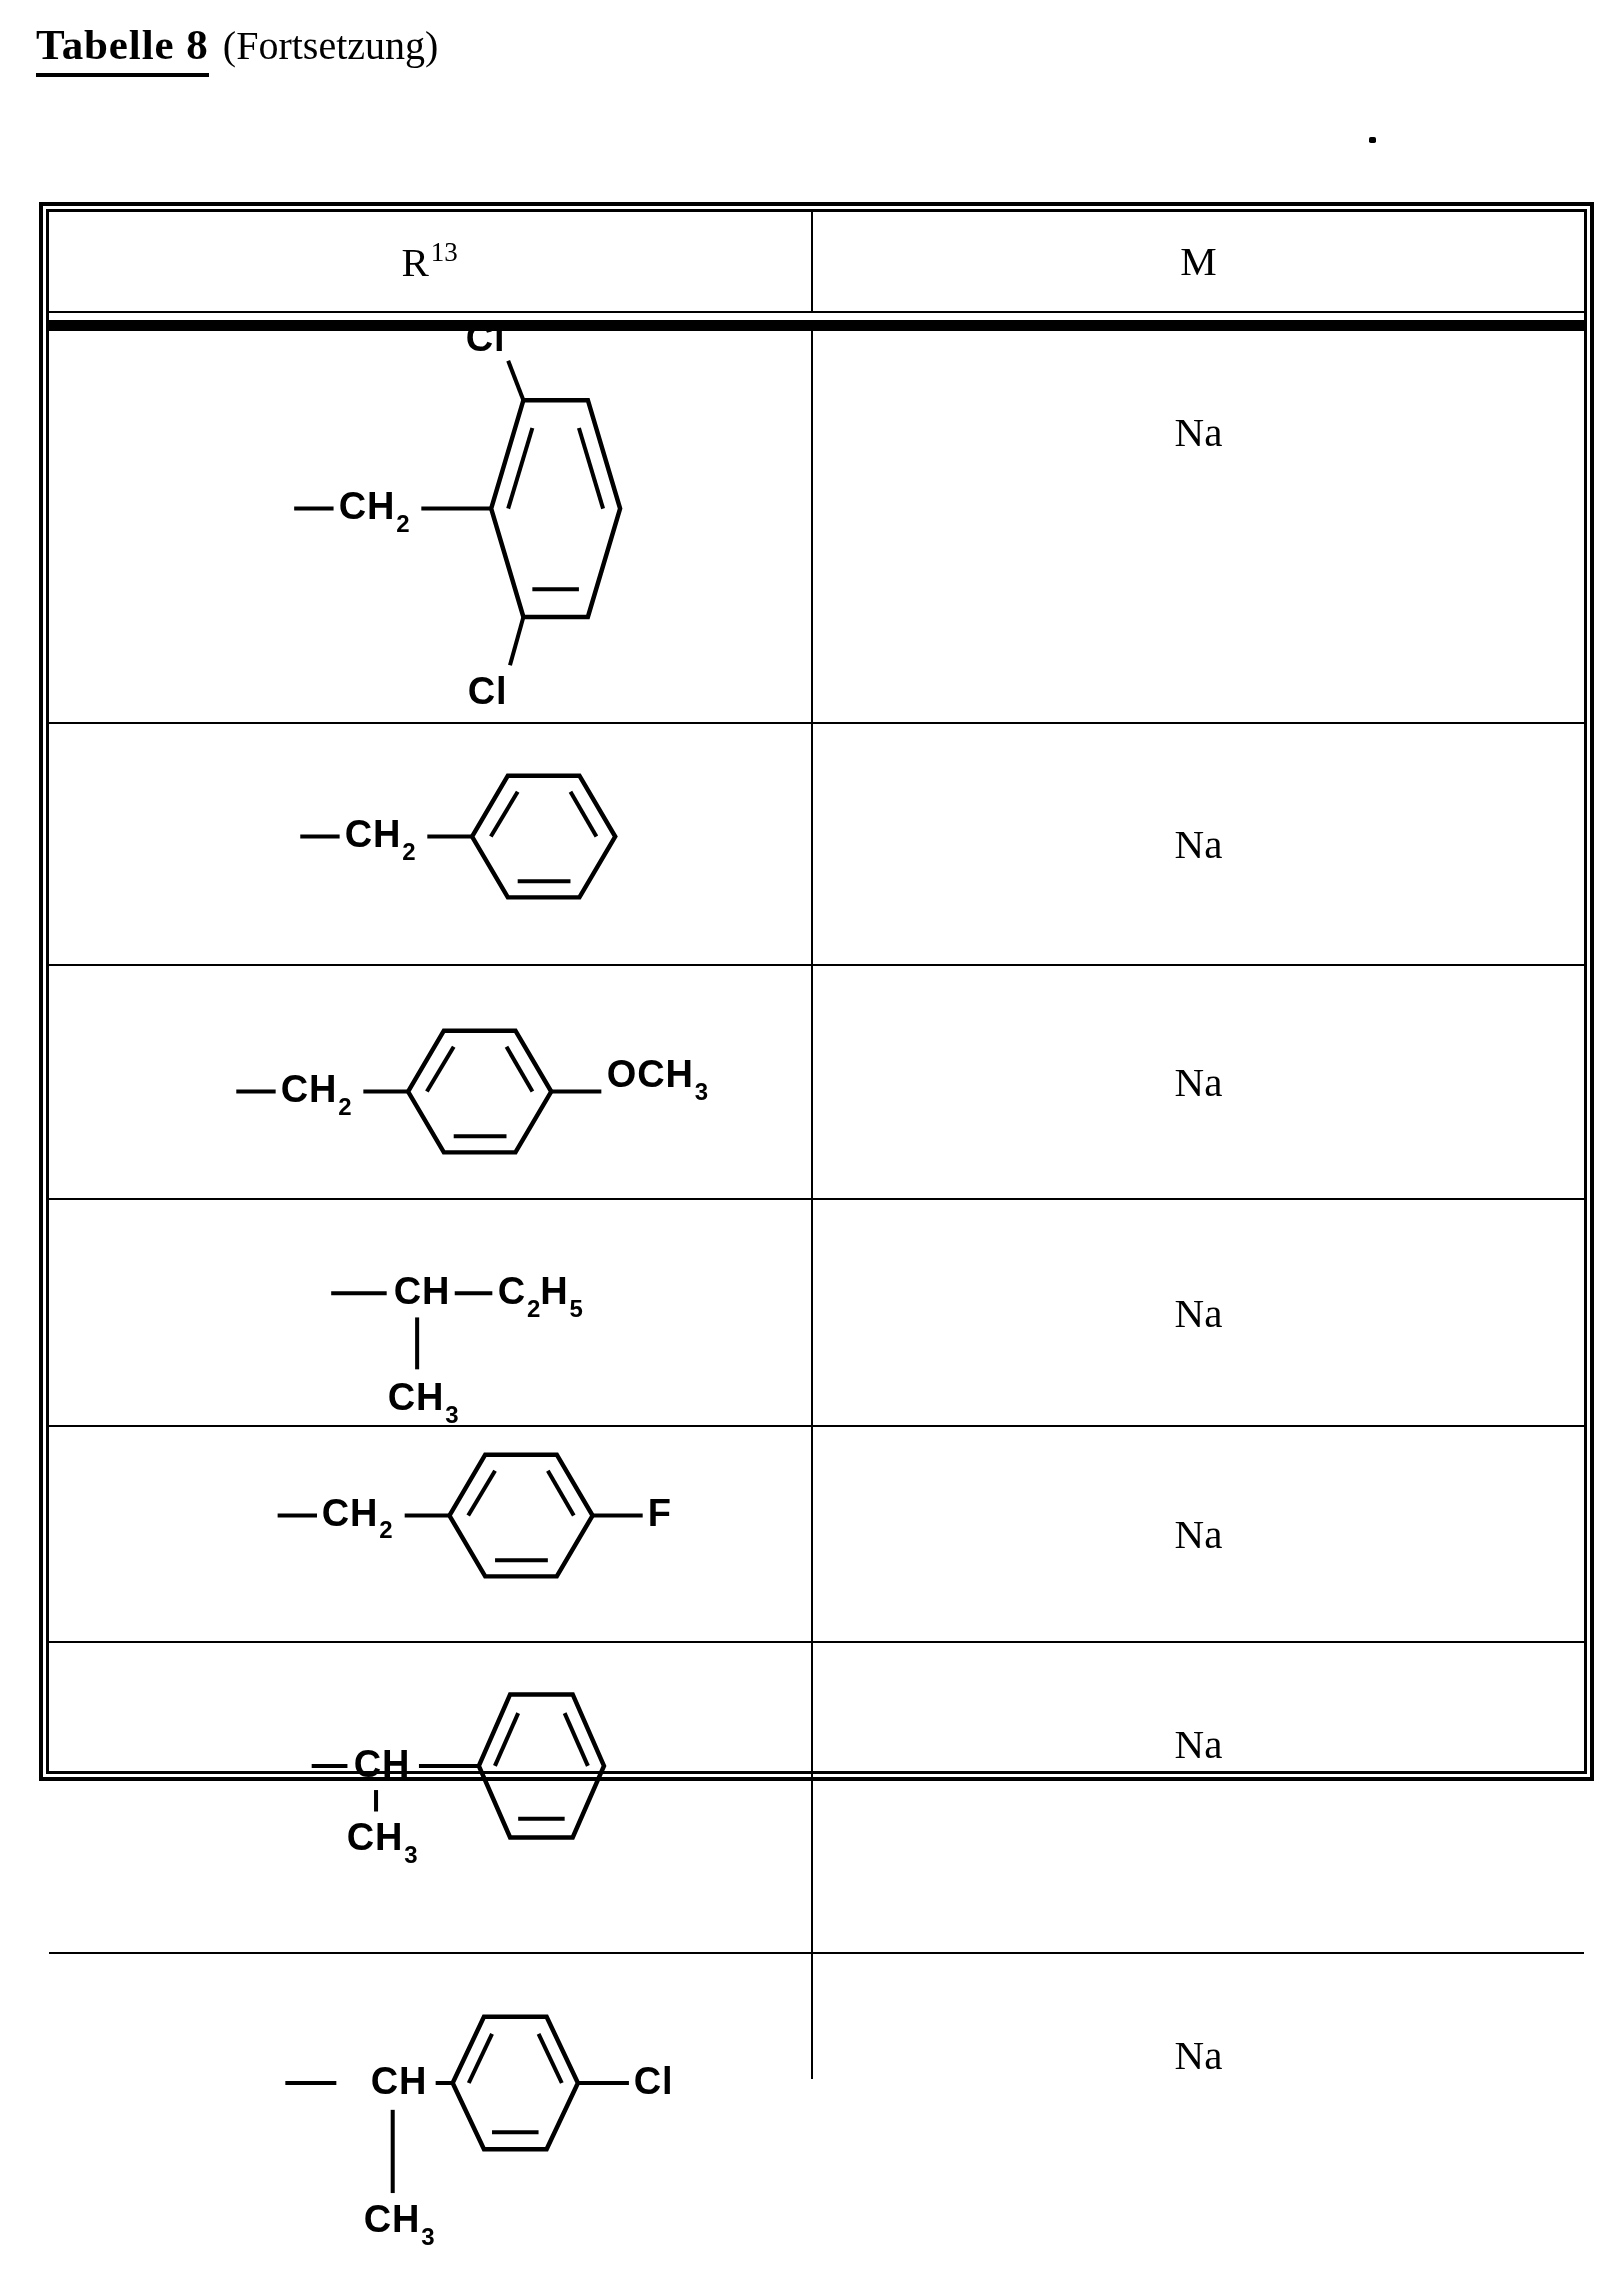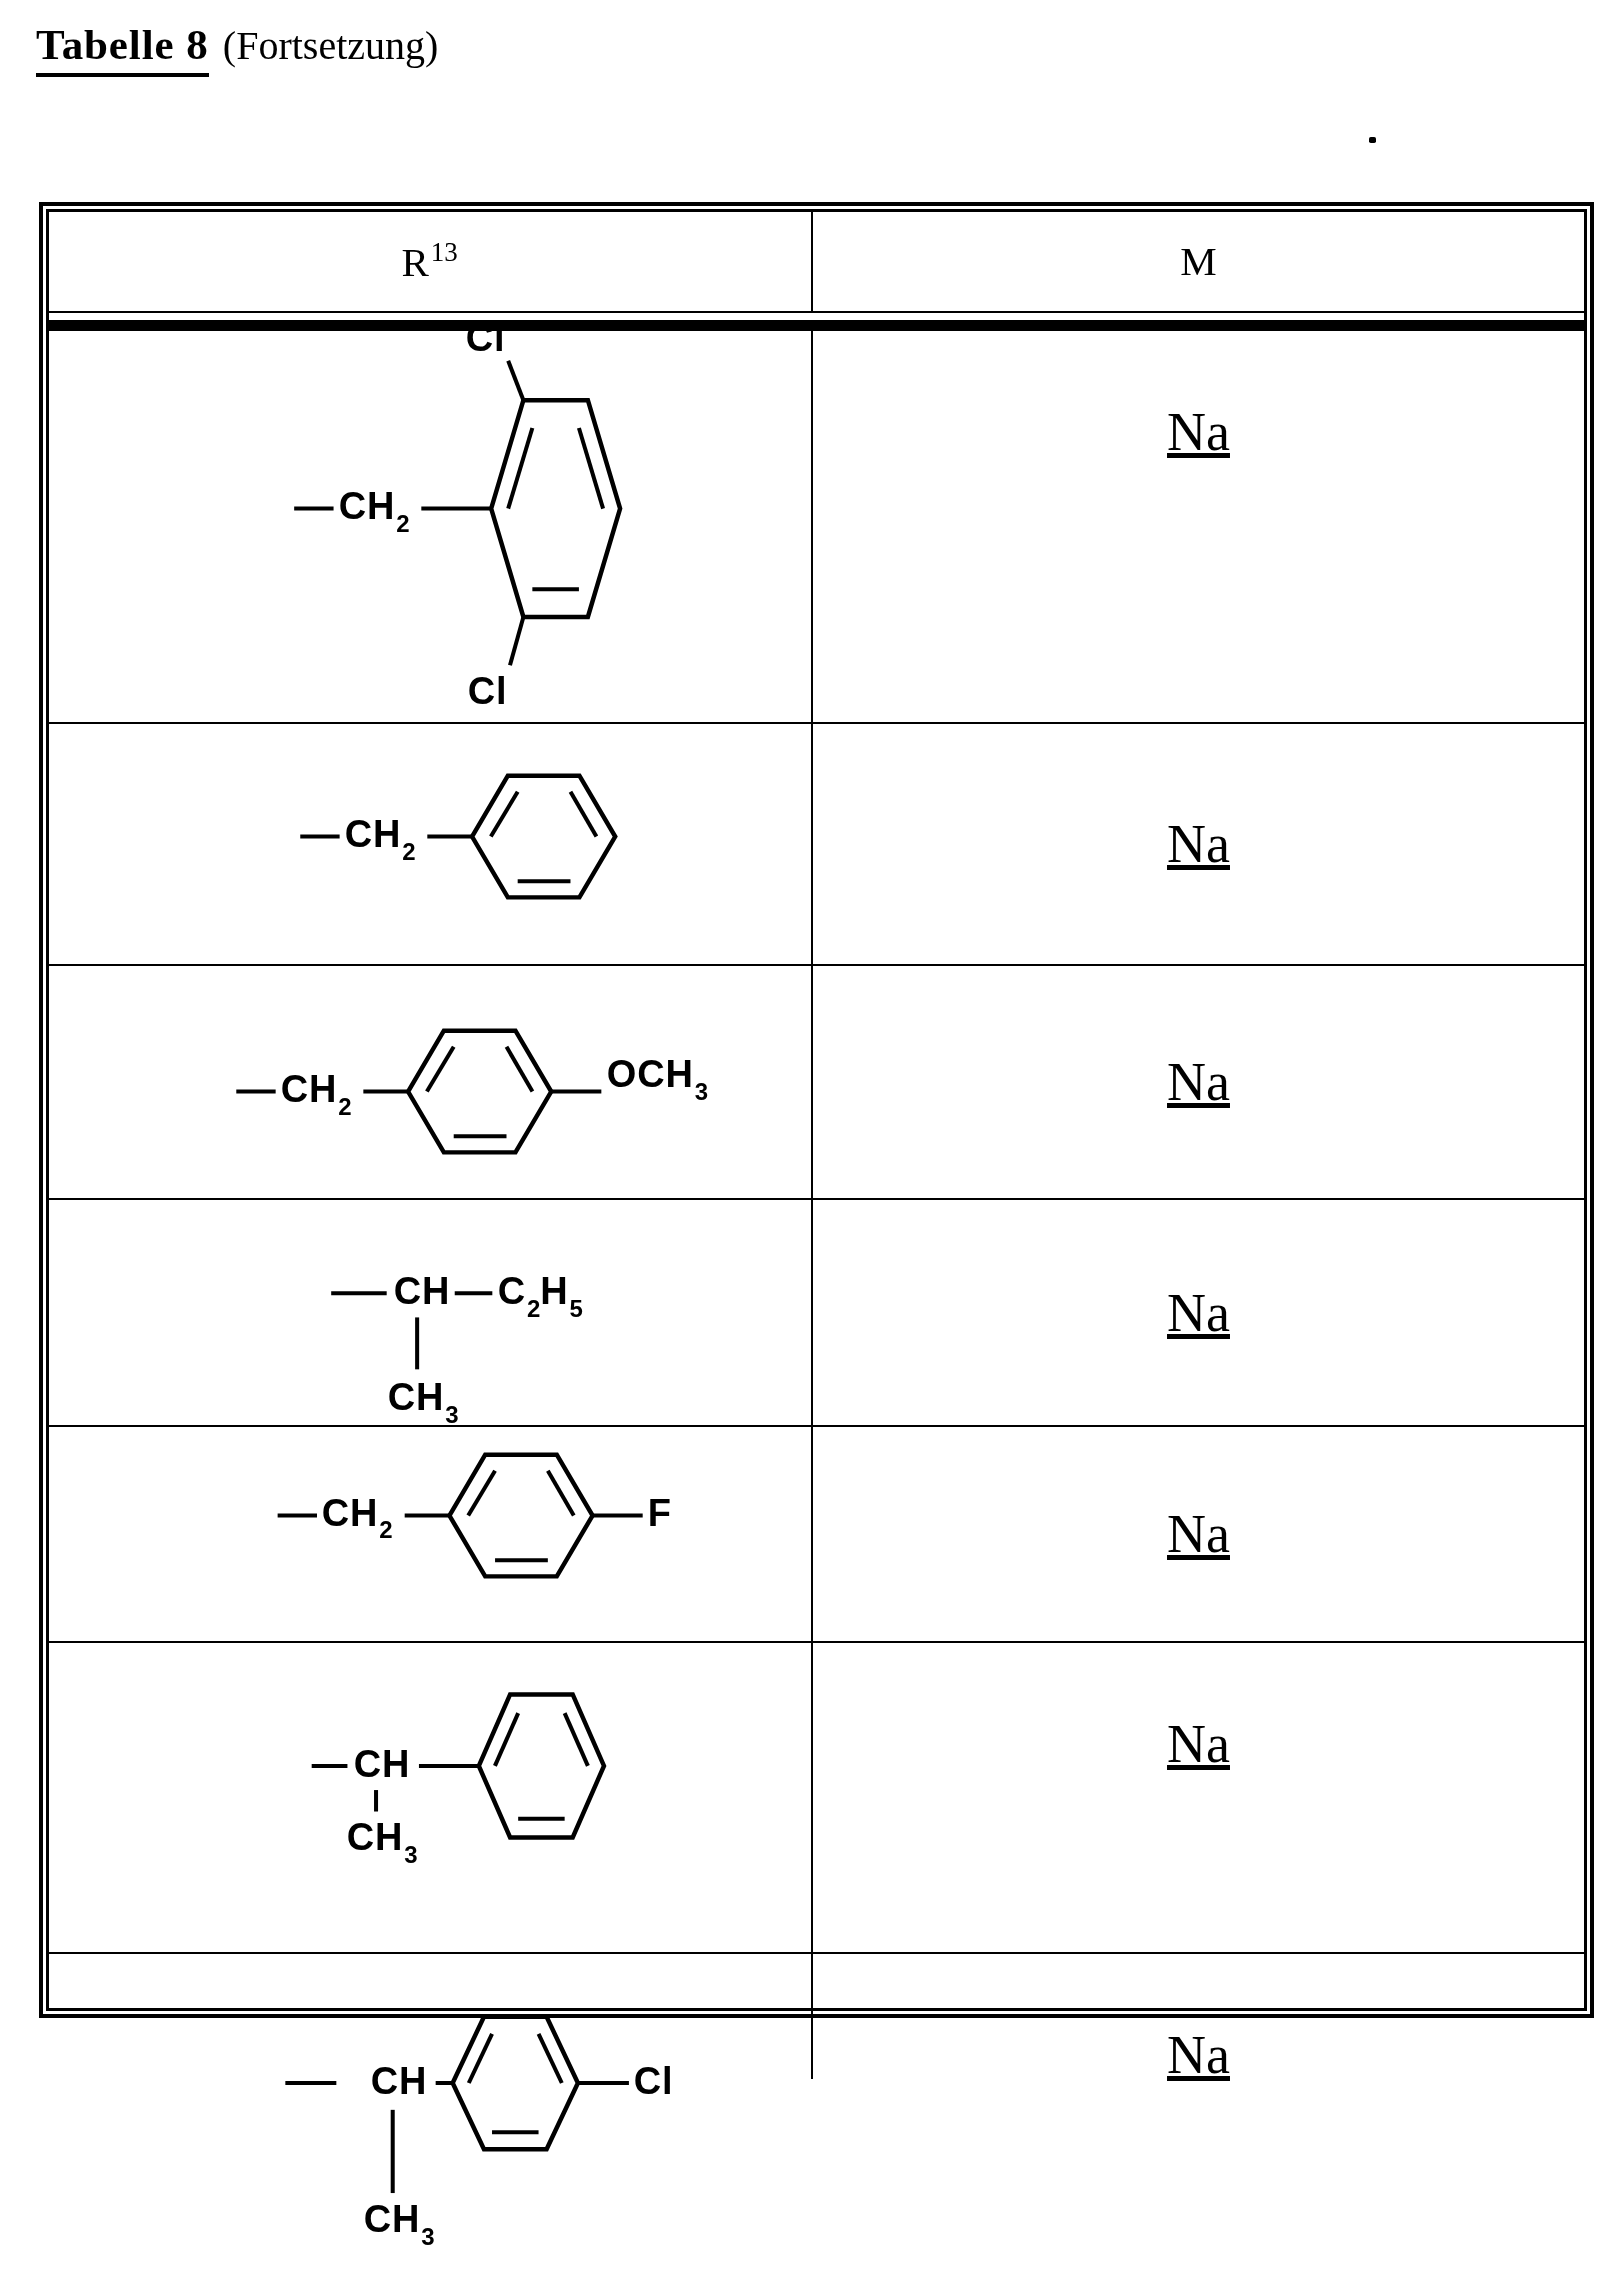--- a/index.html
+++ b/index.html
@@ -9,42 +9,42 @@
   
   .title-wrap { position:absolute; left:36px; top:19.7px; white-space:nowrap; }
   .title-main { font-size:43px; font-weight:bold; letter-spacing:0.9px;
                 border-bottom:4.5px solid #000; padding-bottom:4.5px; display:inline-block; }
   .title-suffix { font-size:40px; font-weight:normal; margin-left:14.3px; }
 
   .stray-dot { position:absolute; left:1369px; top:137px; width:7.2px; height:6.3px;
                background:#000; border-radius:1.8px; }
 
   
-  .table-outer { position:absolute; left:39px; top:202px; width:1555px; height:1816px;
+  .table-outer { position:absolute; left:39px; top:202px; width:1555px; height:1579px;
                  border:4.5px solid #000; box-sizing:border-box;padding-left:26px; }
   .table-inner { position:absolute; left:2.7px; top:2.7px; right:2.7px; bottom:2.7px;
                  border:3.6px solid #000; display:flex; flex-direction:column; }
 
   .header-row { display:flex; height:99px; border-bottom:2.7px solid #000; flex:none; }
   .h-cell { display:flex; align-items:center; justify-content:center; font-size:41px; }
   .h-left { width:762px; border-right:2.7px solid #000; flex:none; }
   .h-right { flex:1; }
   sup.hdr-sup { font-size:27px; vertical-align:super; margin-left:1.8px; }
 
   .rule-gap { height:7.2px; flex:none; }
   .thick-rule { height:11.6px; background:#000; flex:none; }
 
   .tbody { flex:1; display:flex; flex-direction:column; }
   .t-row { display:flex; flex:none; }
   .t-row + .t-row { border-top:2.7px solid #000; }
   .t-row.grow { flex:1; }
   .c-left { width:762px; border-right:2.7px solid #000; flex:none; position:relative; }
   .c-right { flex:1; display:flex; justify-content:center; align-items:center; }
   .c-right.top { align-items:flex-start; }
-  .na { font-size:54px; line-height:48px;text-decoration:underline; }
+  .na { font-size:41px; line-height:48px; }
 
   
   .struct { position:absolute; }
   .struct svg { position:absolute; left:0; top:0; }
   .lbl { position:absolute; font-family:"Liberation Sans","DejaVu Sans",sans-serif;
          font-size:38px; line-height:45px; font-weight:700; white-space:nowrap;
          letter-spacing:0.9px; }
   .sb { font-size:24px; position:relative; top:12.5px; margin-left:0.9px; letter-spacing:0; }
   .bond { stroke:#000; stroke-width:5; fill:none; }
   .thin { stroke:#000; stroke-width:4.5; fill:none; }

